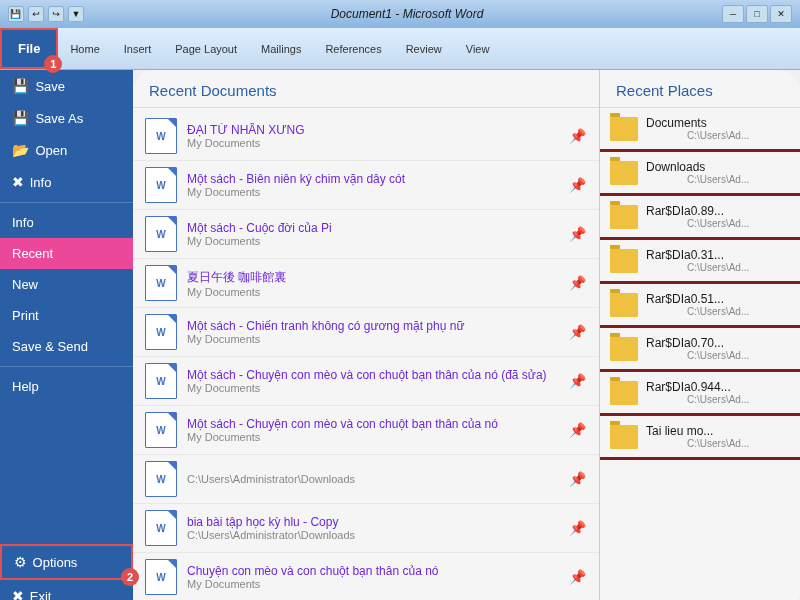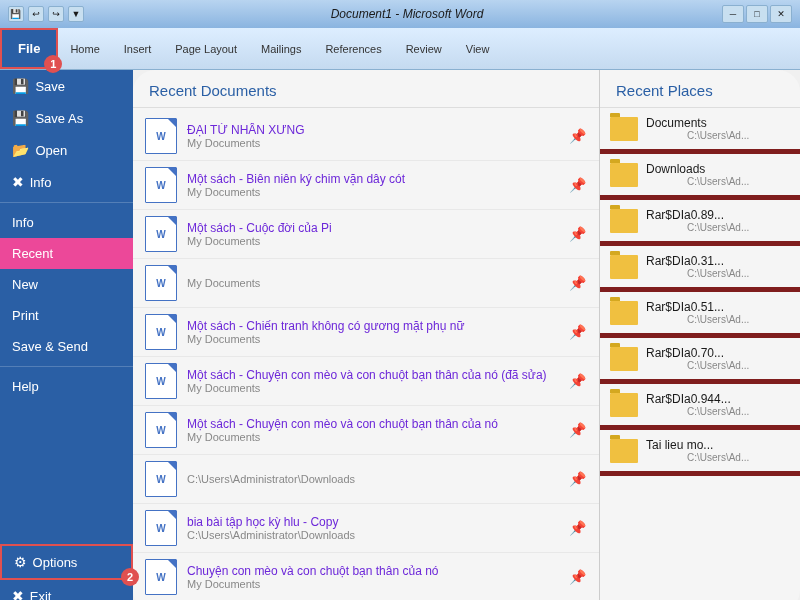--- a/index.html
+++ b/index.html
@@ -149,21 +149,21 @@
       display: flex;
       flex-direction: column;
       flex-shrink: 0;
     }
     .place-item {
       display: flex;
       align-items: center;
       padding: 8px 10px;
       cursor: pointer;
       gap: 8px;
-      border-bottom: 5px solid #7f1d1d;
+      border-bottom: 3px solid #7f1d1d;
     }
     .folder-icon {
       width: 28px;
       height: 24px;
       background: #f0c040;
       border-radius: 1px;
       display: flex;
       align-items: center;
       justify-content: center;
       flex-shrink: 0;
@@ -328,20 +328,21 @@
         <div class="doc-title">Một sách - Cuộc đời của Pi</div>
         <div class="doc-path">My Documents</div>
       </div>
       <div class="doc-pin">📌</div>
     </div>
           <div class="doc-item">
       <div class="doc-icon">
               <span style="font-size:10px;font-weight:bold;color:#4472c4;">W</span>
             </div>
       <div class="doc-info">
+        <div class="doc-title">夏日午後 咖啡館裏</div>
         <div class="doc-path">My Documents</div>
       </div>
       <div class="doc-pin">📌</div>
     </div>
           <div class="doc-item">
       <div class="doc-icon">
               <span style="font-size:10px;font-weight:bold;color:#4472c4;">W</span>
             </div>
       <div class="doc-info">
         <div class="doc-title">Một sách - Chiến tranh không có gương mặt phụ nữ</div>

